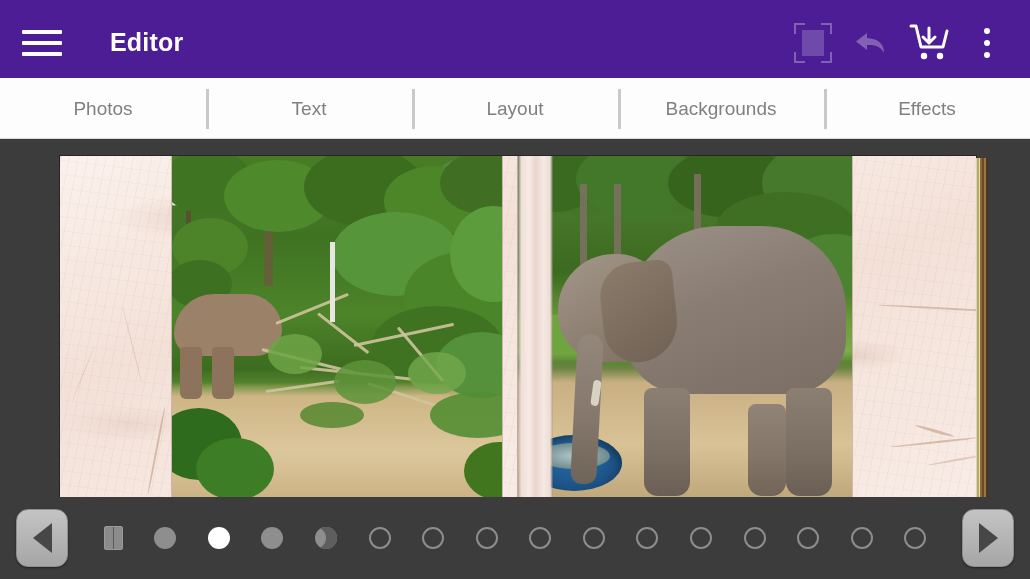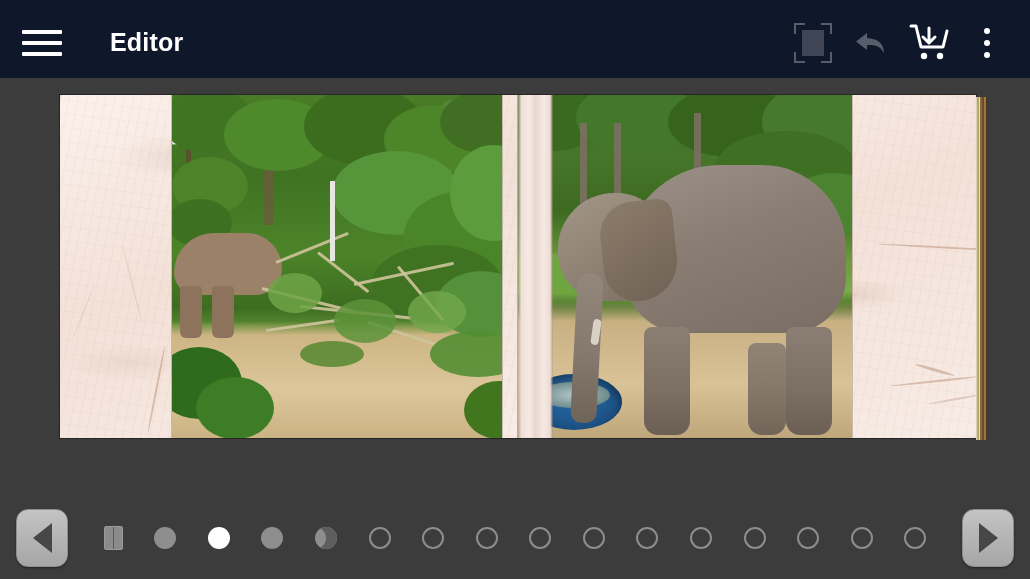--- a/index.html
+++ b/index.html
@@ -19,21 +19,21 @@
     height: 579px;
     display: flex;
     flex-direction: column;
   }
 
   
   .appbar {
     position: relative;
     height: 78px;
     flex: 0 0 78px;
-    background: #0f172a;
+    background: #4c1d95;
     display: flex;
     align-items: center;
     padding: 7px 14px 0 22px;
   }
 
   .hamburger {
     width: 40px;
     height: 34px;
     display: flex;
     flex-direction: column;
@@ -536,20 +536,37 @@
         <span class="three-dots">
           <i></i>
             <i></i>
             <i></i>
         </span>
       </div>
 
     </div>
   </div>
 
+  <div class="tabbar">
+    <div class="tab">
+        <span>Photos</span>
+      </div>
+    <div class="tab">
+        <span>Text</span>
+      </div>
+    <div class="tab">
+        <span>Layout</span>
+      </div>
+    <div class="tab">
+        <span>Backgrounds</span>
+      </div>
+    <div class="tab">
+        <span>Effects</span>
+      </div>
+  </div>
 
   <div class="workspace">
 
     <div class="spread">
 
       <div class="page page-left">
         <div class="paper">
           <div class="vein" style="left:132px; top:8px;   width:2px; height:120px; transform:rotate(9deg);"></div>
           <div class="vein" style="left:118px; top:118px; width:2px; height:150px; transform:rotate(-5deg);"></div>
           <div class="vein" style="left:104px; top:250px; width:2px; height:90px;  transform:rotate(11deg);"></div>

